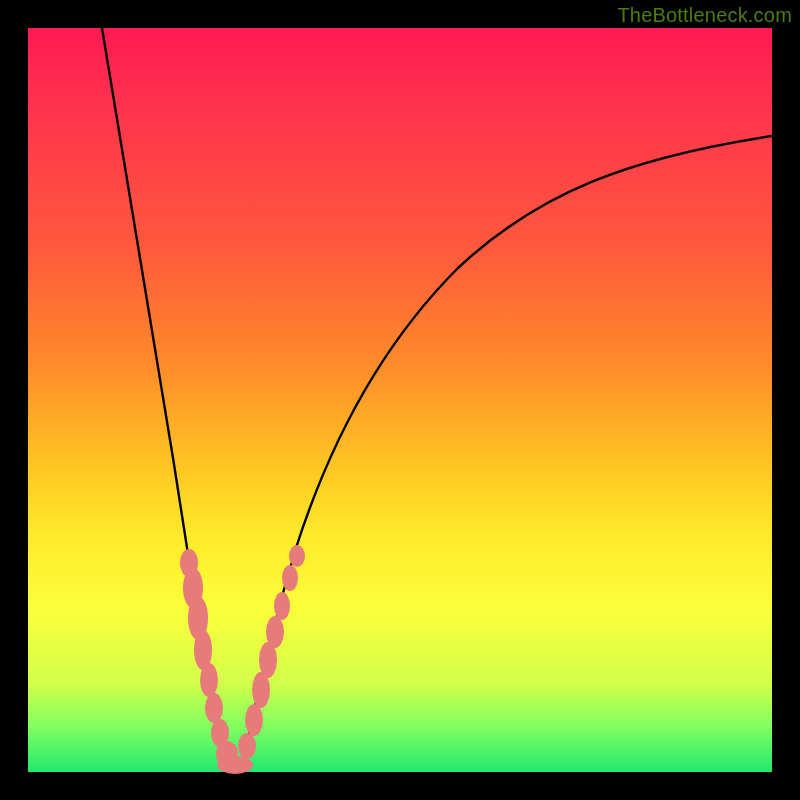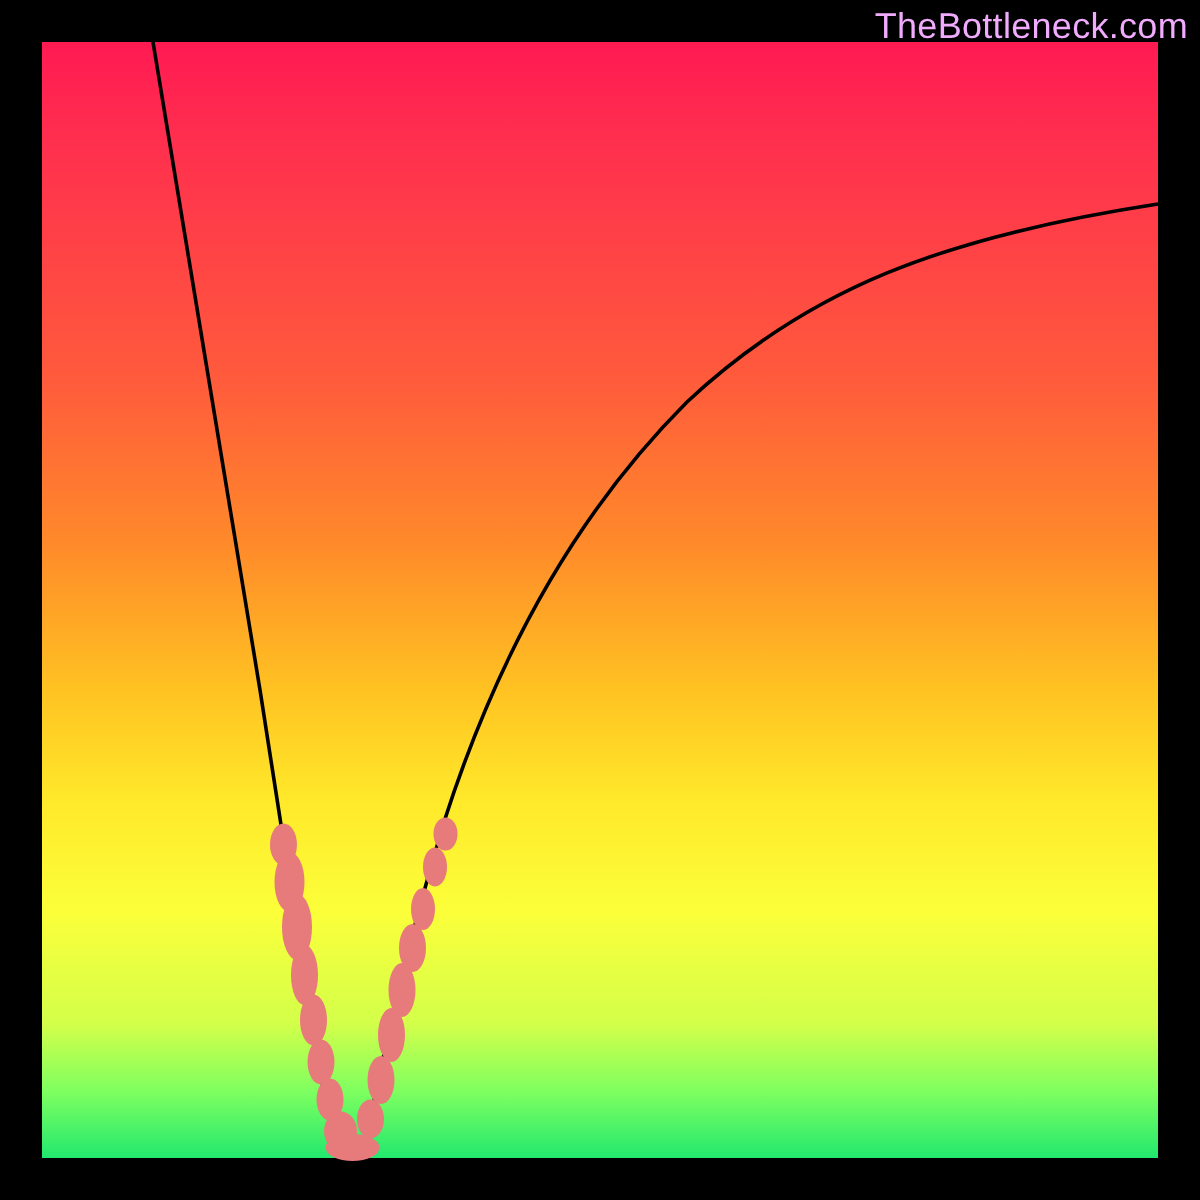--- a/index.html
+++ b/index.html
@@ -35,22 +35,22 @@
       #fbff3a 78%,
       #d3ff4a 88%,
       #7fff60 94%,
       #22e86e 100%
     );
   }
   .watermark {
     position: absolute;
     top: 4px;
     right: 8px;
-    color: #f0abfc;
-    font-size: 24px;
+    color: #4d7c0f;
+    font-size: 20px;
     font-weight: 500;
     letter-spacing: 0.2px;
     user-select: none;
   }
   svg.curves {
     position: absolute;
     left: 0;
     top: 0;
     width: 744px;
     height: 744px;

